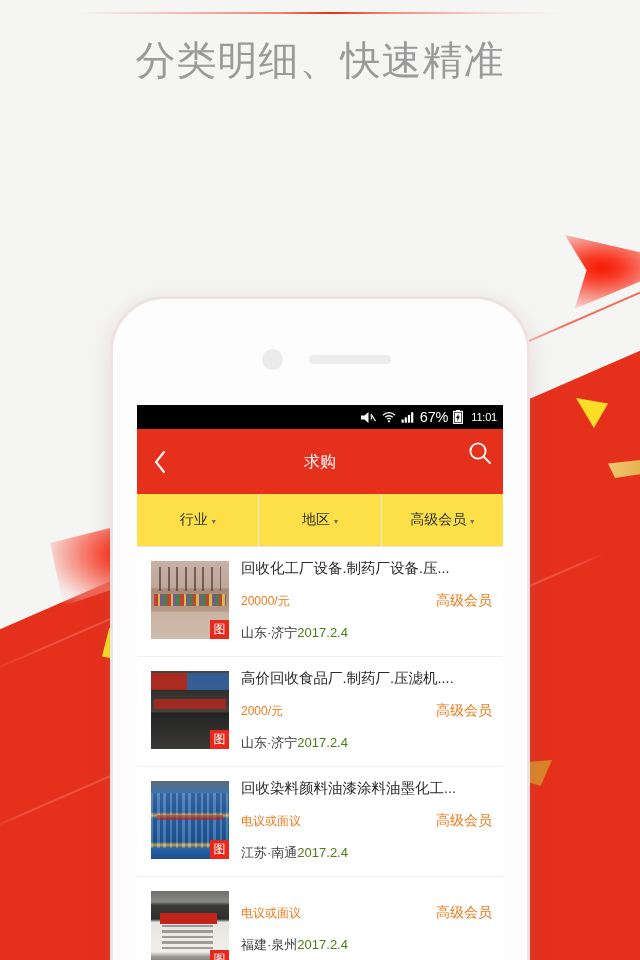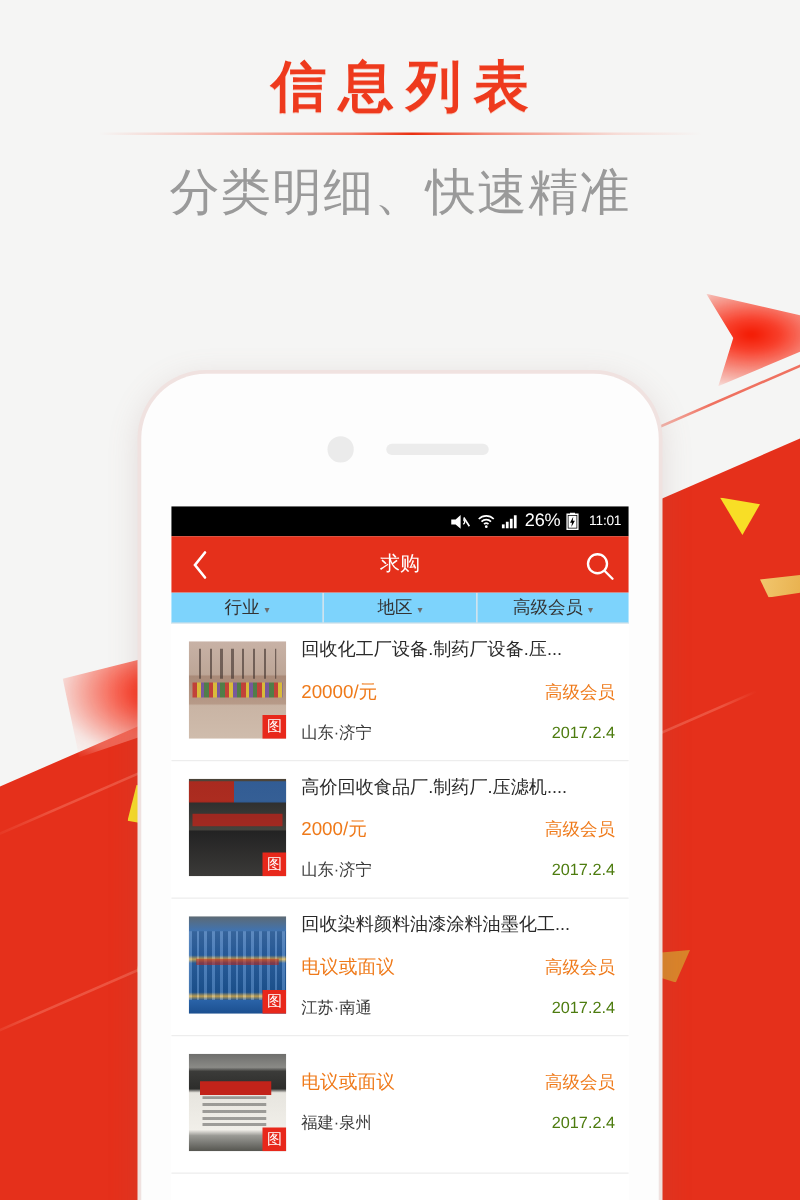--- a/index.html
+++ b/index.html
@@ -135,38 +135,38 @@
     display:flex; align-items:center; justify-content:flex-end;
     padding-right:6px; gap:5px;
     font-size:14px;
   }
   .sb-ico { display:flex; align-items:center; }
   .sb-pct { font-size:14.5px; letter-spacing:-.2px; }
   .sb-time { font-size:11px; margin-left:3px; letter-spacing:-.2px; }
 
   
   .appbar {
-    height:45px; background:#e5301b; color:#fff;
+    height:65px; background:#e5301b; color:#fff;
     display:flex; align-items:center; position:relative;
   }
   .back-btn {
     width:46px; height:47px; display:flex; align-items:center; justify-content:center;
   }
   .appbar-title {
     position:absolute; left:0; right:0; text-align:center;
     font-size:16px; line-height:47px;
   }
   .search-btn {
     position:absolute; right:10px; top:0; height:47px;
     display:flex; align-items:center;
   }
 
   
   .filterbar {
-    height:25px; display:flex; background:#7dd3fc;
+    height:53px; display:flex; background:#fde047;
     border-bottom:1px solid #e4e4e4;
     justify-content:space-between;
   }
   .filter-cell {
     flex:1; display:flex; align-items:center; justify-content:center; gap:4px;
     font-size:14px; color:#333;
     border-right:1px solid #e9e9e9;
   }
   .filter-cell:last-child { border-right:none; }
   .caret { font-size:8px; color:#6b6b6b; transform:translateY(1px); }
@@ -193,25 +193,25 @@
     justify-content:flex-start;
   }
   .row-title {
     font-size:14.5px; color:#2a2a2a; line-height:1.25;
     white-space:nowrap; overflow:hidden;
   }
   .row-mid {
     margin-top:15px;
     display:flex; justify-content:space-between; align-items:baseline;
   }
-  .row-price { font-size:15px; color:#ef7a1a; }
+  .row-price { font-size:12px; color:#ef7a1a; }
   .row-badge { font-size:14px; color:#ef7a1a; }
   .row-bot {
     margin-top:14px;
-    display:flex; justify-content:space-between; align-items:baseline;
+    display:flex; justify-content:flex-start; align-items:baseline;
   }
   .row-loc  { font-size:13px; color:#3a3a3a; }
   .row-date { font-size:13px; color:#4d7c0f; }
 
   
   .art1 {
     background:
       linear-gradient(180deg,#c8b2a6 0%,#bda697 34%,#a98a78 36%,#b79a88 64%,#c9b4a4 66%,#cfbcac 100%);
     position:relative;
   }
@@ -274,21 +274,20 @@
   <div class="thin-line l3"></div>
   <div class="thin-line l4"></div>
   <div class="yellow-a"></div>
   <div class="yellow-b"></div>
   <div class="gold-c"></div>
   <div class="gold-d"></div>
   <div class="gold-e"></div>
 </div>
 
 <div id="headings">
-  <div class="title">信息列表</div>
   <div class="title-rule"></div>
   <div class="subtitle">分类明细、快速精准</div>
 </div>
 
 <div id="phone">
 
   <div class="bezel-top">
     <div class="camera"></div>
     <div class="speaker"></div>
   </div>
@@ -312,21 +311,21 @@
           </svg>
       </span>
       <span class="sb-ico">
         <svg width="14" height="12" viewBox="0 0 14 12">
             <rect x="0.5" y="8.5" width="2.2" height="3.2" fill="#fff"></rect>
             <rect x="3.7" y="6.4" width="2.2" height="5.3" fill="#fff"></rect>
             <rect x="6.9" y="4" width="2.2" height="7.7" fill="#fff"></rect>
             <rect x="10.1" y="1.2" width="2.2" height="10.5" fill="#fff"></rect>
           </svg>
       </span>
-      <span class="sb-pct">26%</span>
+      <span class="sb-pct">67%</span>
       <span class="sb-ico">
         <svg width="10" height="14" viewBox="0 0 10 14">
             <rect x="3" y="0" width="4" height="1.4" fill="#fff"></rect>
             <rect x="0.6" y="1.4" width="8.8" height="12" fill="none" stroke="#fff" stroke-width="1.2"></rect>
             <rect x="1.8" y="2.6" width="6.4" height="9.6" fill="#fff"></rect>
             <polygon points="5.6,3.4 3,8.1 4.6,8.1 4.1,11.6 6.9,6.6 5.2,6.6" fill="#000"></polygon>
           </svg>
       </span>
       <span class="sb-time">11:01</span>
     </div>

